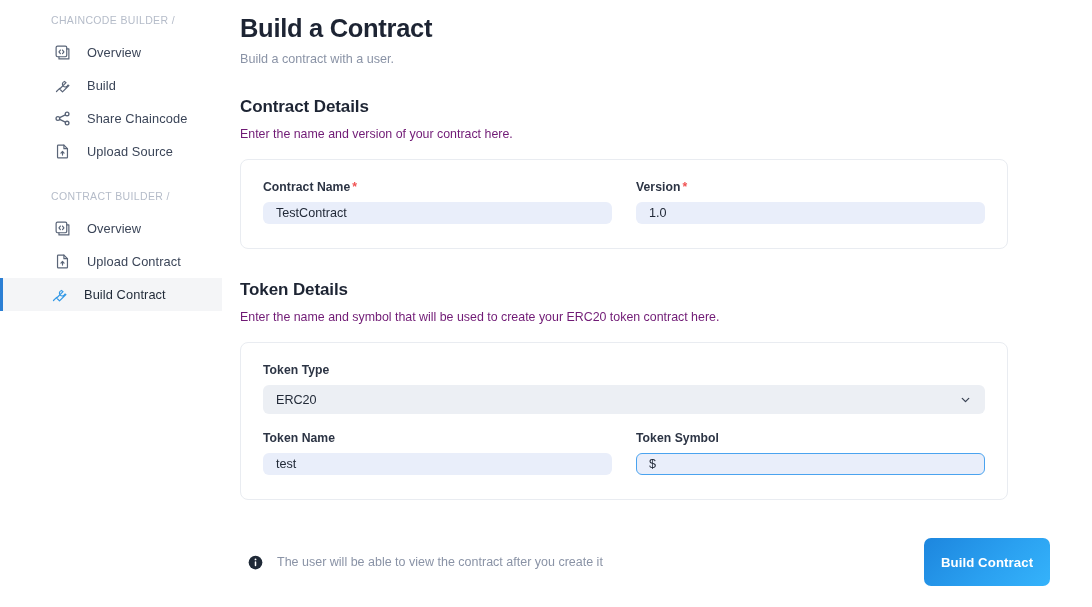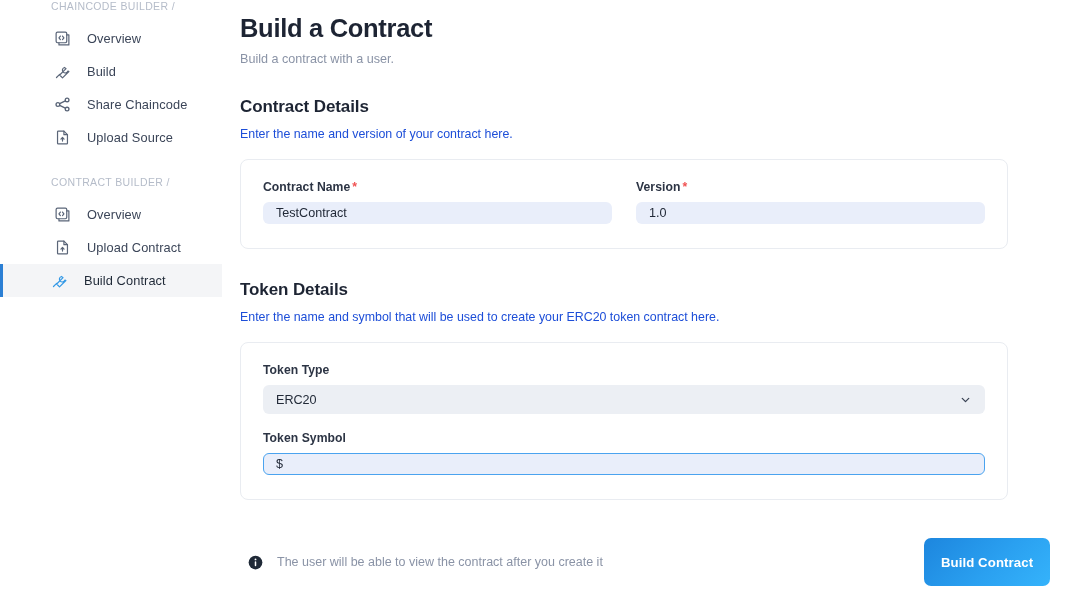--- a/index.html
+++ b/index.html
@@ -9,20 +9,21 @@
     font-family: "Liberation Sans", sans-serif;
     color: #1f2937;
     overflow: hidden;
   }
   .app { display: flex; width: 1092px; height: 607px; }
 
   
   .sidebar {
     width: 222px;
     flex: 0 0 222px;
+    padding-top: 14px;
     background: #ffffff;
   }
   .nav-section { margin-bottom: 22px; }
   .nav-section-title {
     font-size: 10.5px;
     letter-spacing: 0.35px;
     color: #b5bcc9;
     text-transform: uppercase;
     padding: 0 0 10px 51px;
     font-weight: 400;
@@ -79,21 +80,21 @@
 
   .section-title {
     font-size: 17px;
     font-weight: 700;
     color: #1d2433;
     margin-top: 31px;
     letter-spacing: -0.1px;
   }
   .section-subtitle {
     font-size: 12.4px;
-    color: #1d4ed8;
+    color: #701a75;
     margin-top: 10px;
   }
 
   .card {
     margin-top: 18px;
     border: 1px solid #e9ecf1;
     border-radius: 8px;
     background: #ffffff;
     padding: 20px 22px 24px 22px;
   }
@@ -321,20 +322,24 @@
               <path d="M6 9l6 6 6-6"></path>
             </svg>
           </span>
         </div>
       </div>
 
       <div class="field-block-gap"></div>
 
       <div class="field-row">
         <div class="field">
+          <div class="field-label">Token Name</div>
+          <input class="input" type="text" value="test" style="">
+        </div>
+        <div class="field">
           <div class="field-label">Token Symbol</div>
           <input class="input focused" type="text" value="$" style="">
         </div>
       </div>
     </section>
 
     <div class="footer">
       <div class="hint">
         <span class="hint-icon">
           <svg width="15" height="15" viewBox="0 0 24 24" fill="currentColor">

